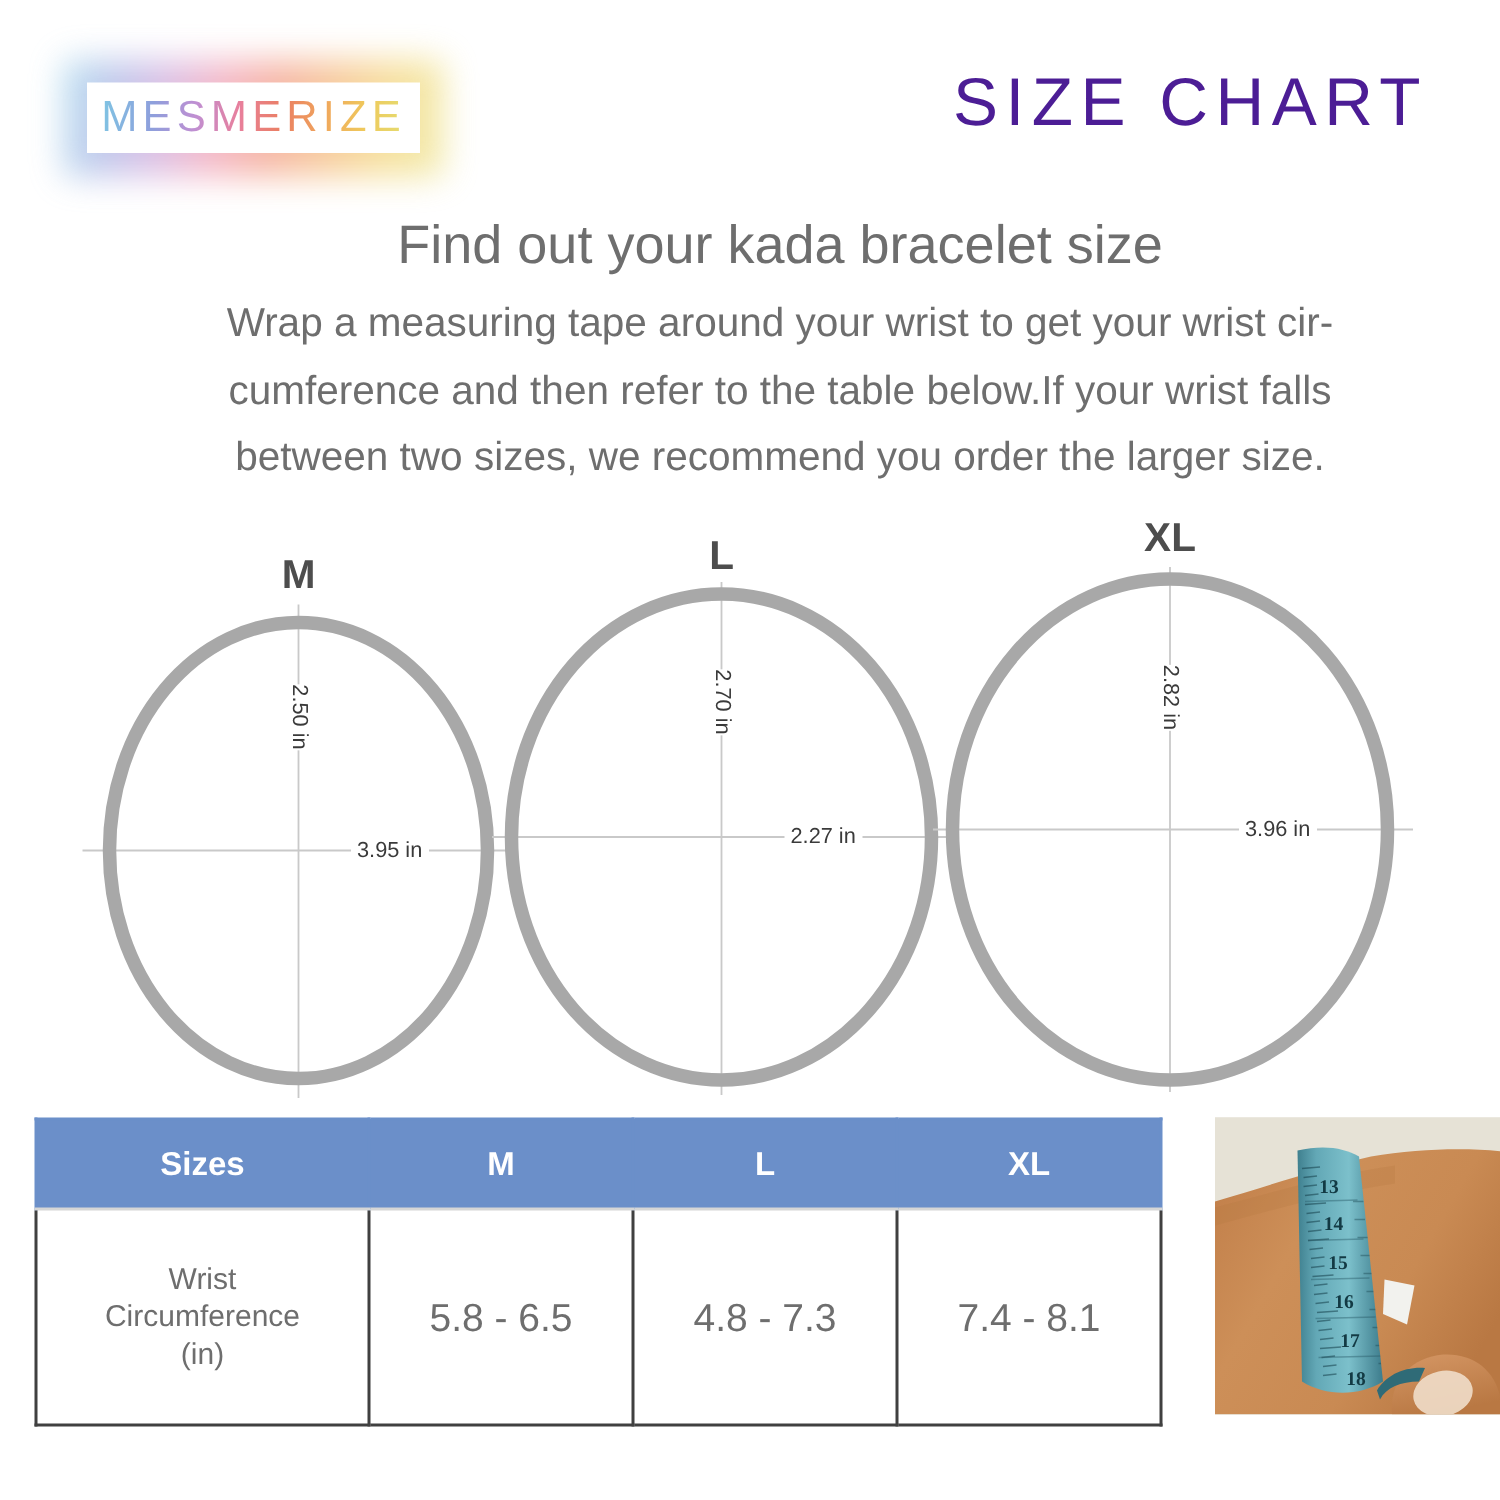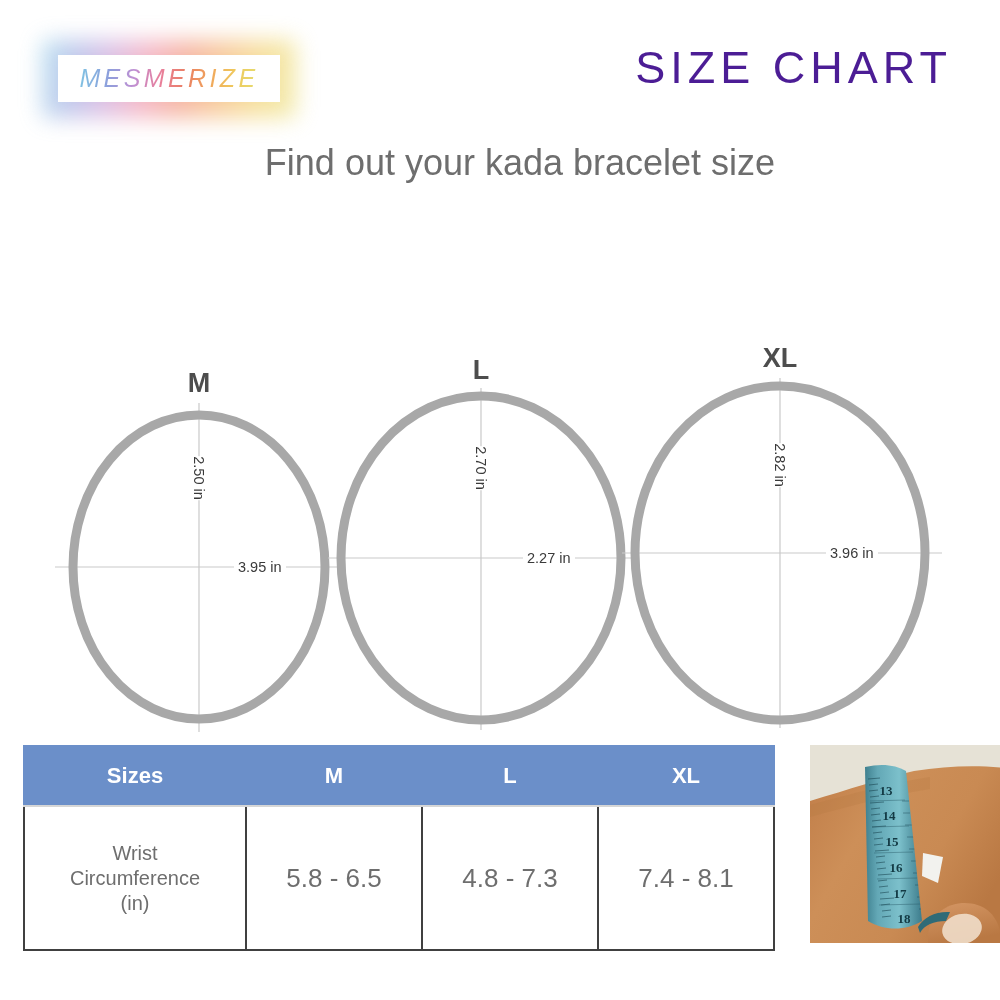--- a/index.html
+++ b/index.html
@@ -39,33 +39,32 @@
     opacity: .62;
     background: linear-gradient(100deg,
       #8fd0e8 0%, #9aa7e0 14%, #c79ad6 27%,
       #ef8fa8 41%, #f08a6e 55%, #f3ae62 70%,
       #f1cf64 84%, #e9e07a 100%);
     border-radius: 6px;
     z-index: 0;
   }
   .brand-logo { z-index: 1; }
   .brand-text {
-    font-size: 25px;
+    font-size: 29px;
     letter-spacing: 3.4px;
     font-weight: 400;
     background: linear-gradient(95deg,
       #7fc4e3 0%, #8e9fdc 17%, #c08fd2 31%,
       #e87f9c 45%, #ea7f63 59%, #f0a85c 73%,
       #efc95c 86%, #e4dd72 100%);
     -webkit-background-clip: text;
     background-clip: text;
     color: transparent;
     -webkit-text-fill-color: transparent;
     white-space: nowrap;
-    font-style: italic;
   }
 
   .page-title {
     position: absolute;
     right: 48px;
     top: 42px;
     font-size: 45px;
     font-weight: 300;
     letter-spacing: 5px;
     color: #4c1d95;
@@ -191,20 +190,25 @@
 
 <div class="brand-glow"></div>
 <div class="brand-logo">
   <span class="brand-text">MESMERIZE</span>
 </div>
 
 <div class="page-title">SIZE CHART</div>
 
 <div class="intro">
   <div class="intro-heading">Find out your kada bracelet size</div>
+  <div class="intro-body">
+    <span class="intro-line">Wrap a measuring tape around your wrist to get your wrist cir-</span>
+    <span class="intro-line">cumference and then refer to the table below.If your wrist falls</span>
+    <span class="intro-line">between two sizes, we recommend you order the larger size.</span>
+  </div>
 </div>
 
 <div class="diagram">
 
   <svg class="ring-svg" width="1000" height="380" viewBox="0 0 1000 380">
 
     <line x1="55" y1="207" x2="343" y2="207" stroke="#c9c9c9" stroke-width="1.2"></line>
     <line x1="199" y1="43" x2="199" y2="372" stroke="#c9c9c9" stroke-width="1.2"></line>
     <ellipse cx="199" cy="207" rx="126" ry="152" fill="none" stroke="#a8a8a8" stroke-width="9"></ellipse>
 

